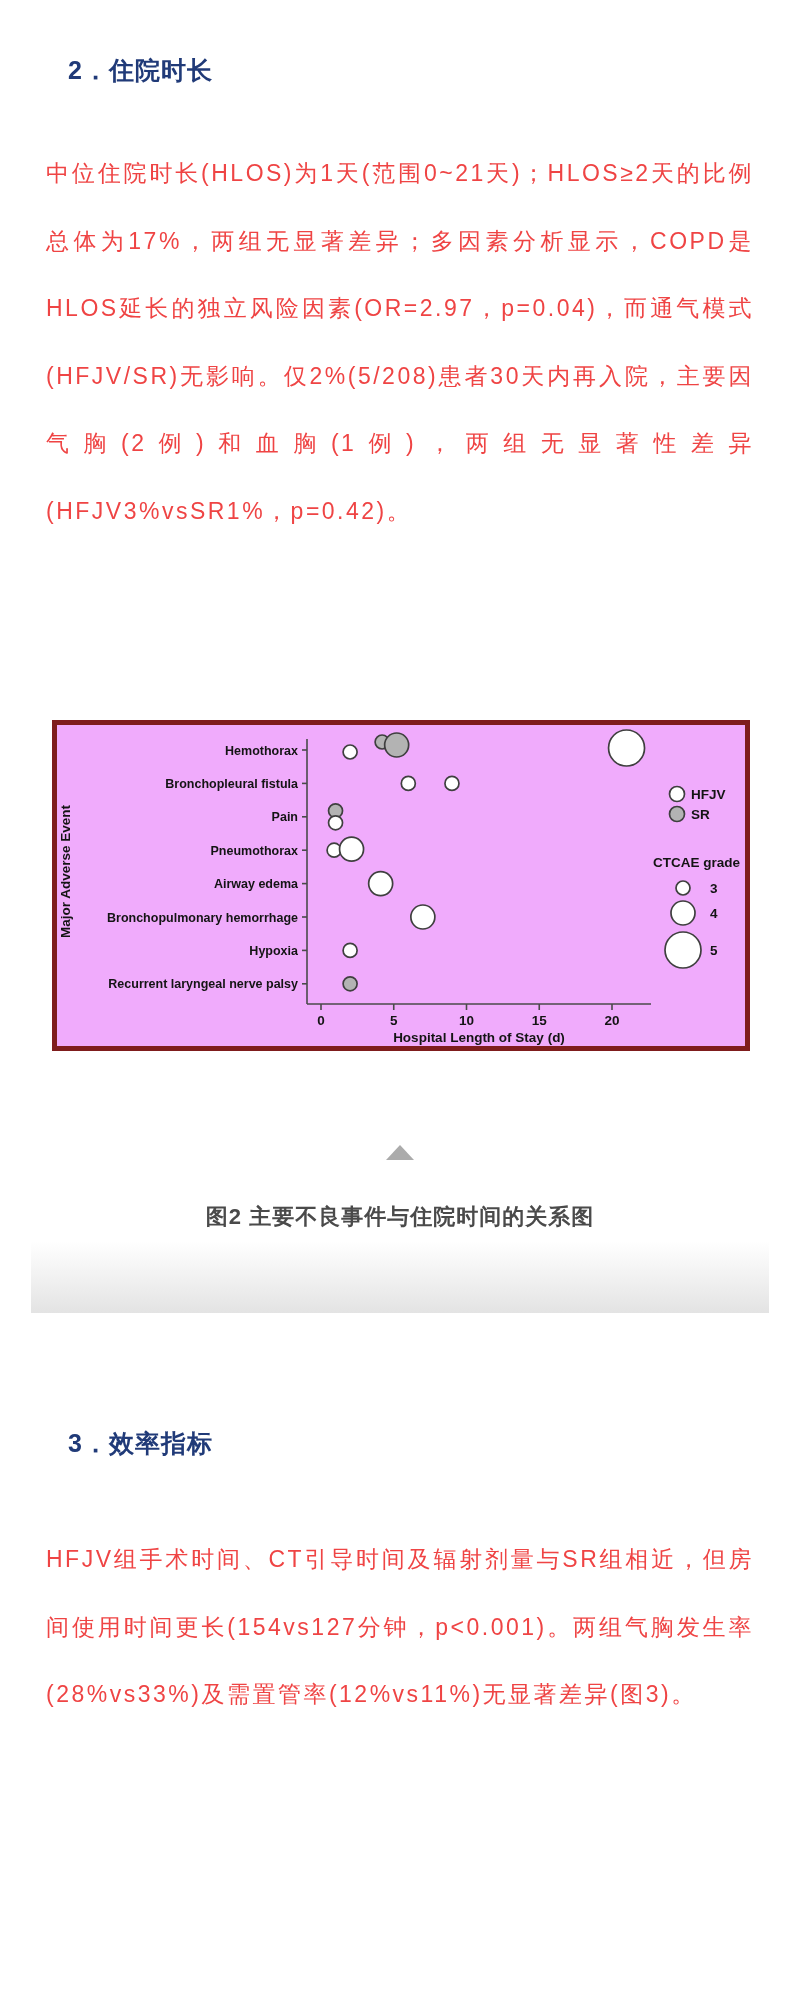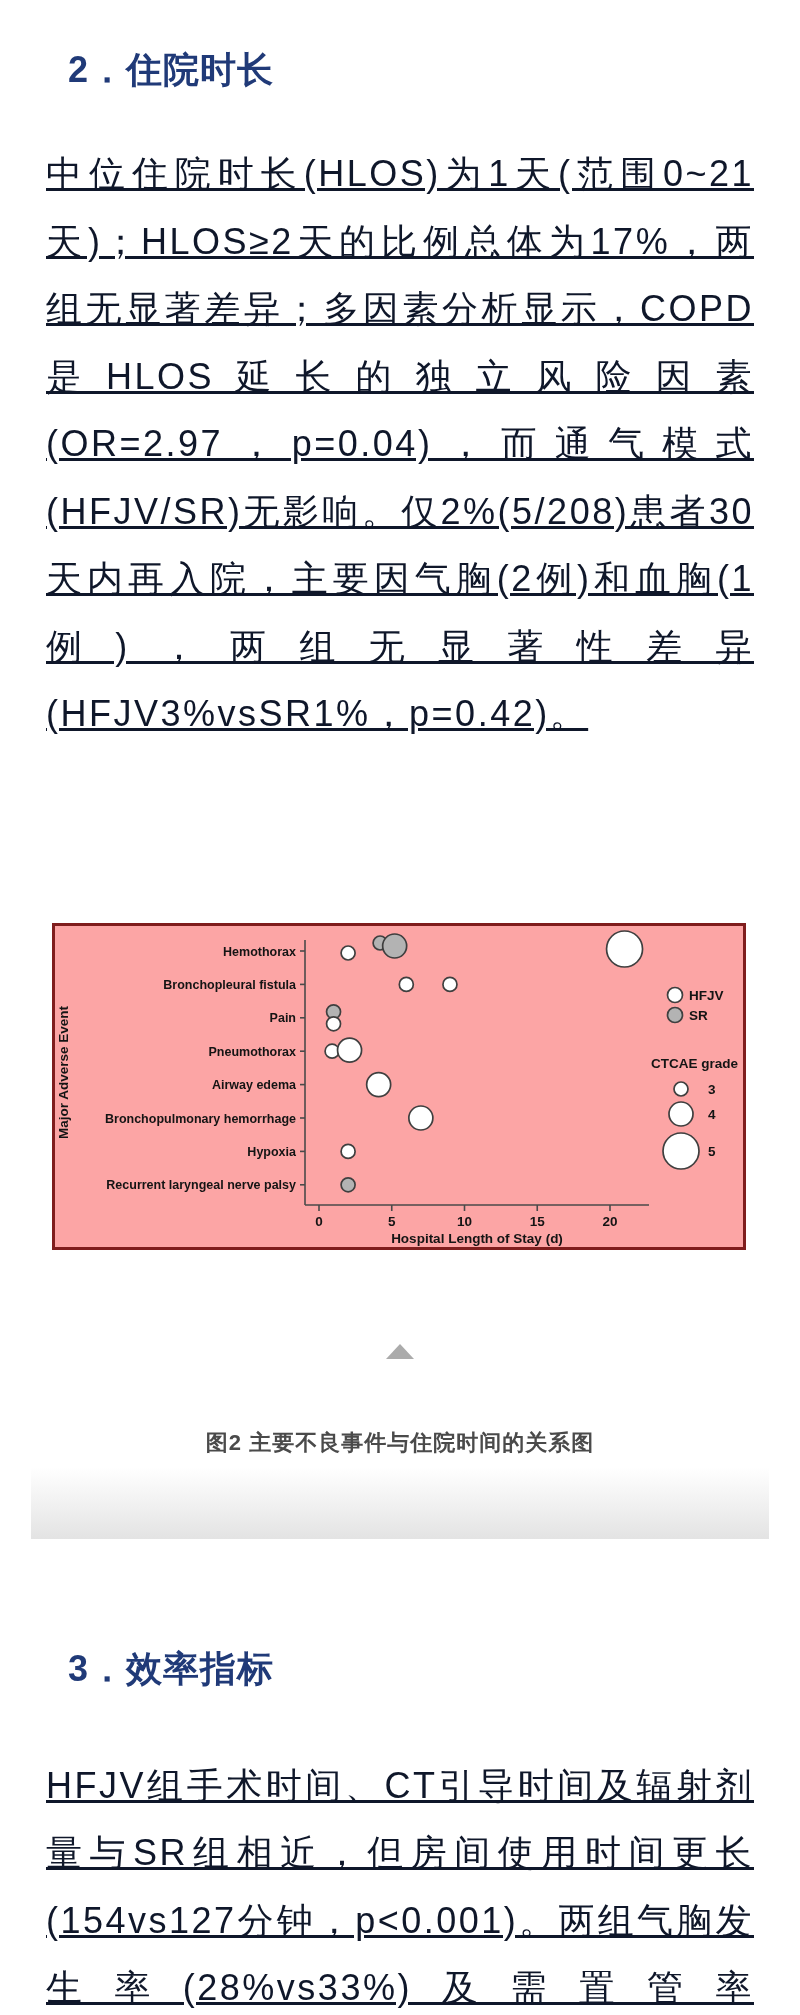--- a/index.html
+++ b/index.html
@@ -1,62 +1,61 @@
 <!DOCTYPE html>
 <html><head>
 <meta charset="utf-8">
 <style>
   html,body{margin:0;padding:0;background:#ffffff;}
   body{width:800px;min-height:2015px;font-family:"Liberation Sans","DejaVu Sans",sans-serif;overflow-x:hidden;}
 
   .section-heading{
     margin:50px 0 0 68px;
-    font-size:36px;
+    font-size:25px;
     font-weight:bold;
     color:#203a78;
     line-height:40px;
     letter-spacing:1px;
   }
   .body-para{
     margin:50px 46px 0 46px;
-    font-size:36px;
+    font-size:23px;
     line-height:67.5px;
     letter-spacing:2.5px;
-    color:#0f172a;
+    color:#ef4444;
     text-align:justify;
-    text-decoration:underline;
   }
   #sec3-para{margin-top:63px;}
 
   .figure-box{
     width:688px;
     height:321px;
     margin:175px 0 0 52px;
-    border:3px solid #7f1d1d;
-    background:#fca5a5;
+    border:5px solid #7f1d1d;
+    background:#f0abfc;
     box-sizing:content-box;
   }
   .figure-box svg{display:block;}
 
   .axline{stroke:#4a4a4a;stroke-width:1.6;}
   .cat{font-family:"Liberation Sans","DejaVu Sans",sans-serif;font-size:12.5px;font-weight:bold;fill:#141414;}
   .tick{font-family:"Liberation Sans","DejaVu Sans",sans-serif;font-size:13.5px;font-weight:bold;fill:#141414;}
   .axlab{font-family:"Liberation Sans","DejaVu Sans",sans-serif;font-size:13.5px;font-weight:bold;fill:#141414;}
   .leg{font-family:"Liberation Sans","DejaVu Sans",sans-serif;font-size:13.5px;font-weight:bold;fill:#141414;}
   .bubble{stroke:#3f3f3f;stroke-width:1.7;}
 
   .collapse-arrow{
     width:0;height:0;
     border-left:14px solid transparent;
     border-right:14px solid transparent;
     border-bottom:15px solid #ababab;
     margin:94px auto 0 auto;
   }
   .figure-caption{
-    margin-top:69px;
+    margin-top:42px;
     text-align:center;
     font-size:22px;
     font-weight:bold;
     color:#4a4a4a;
     letter-spacing:1px;
     line-height:30px;
   }
   .card-gradient{
     height:72px;
     margin:9px 31px 0 31px;

